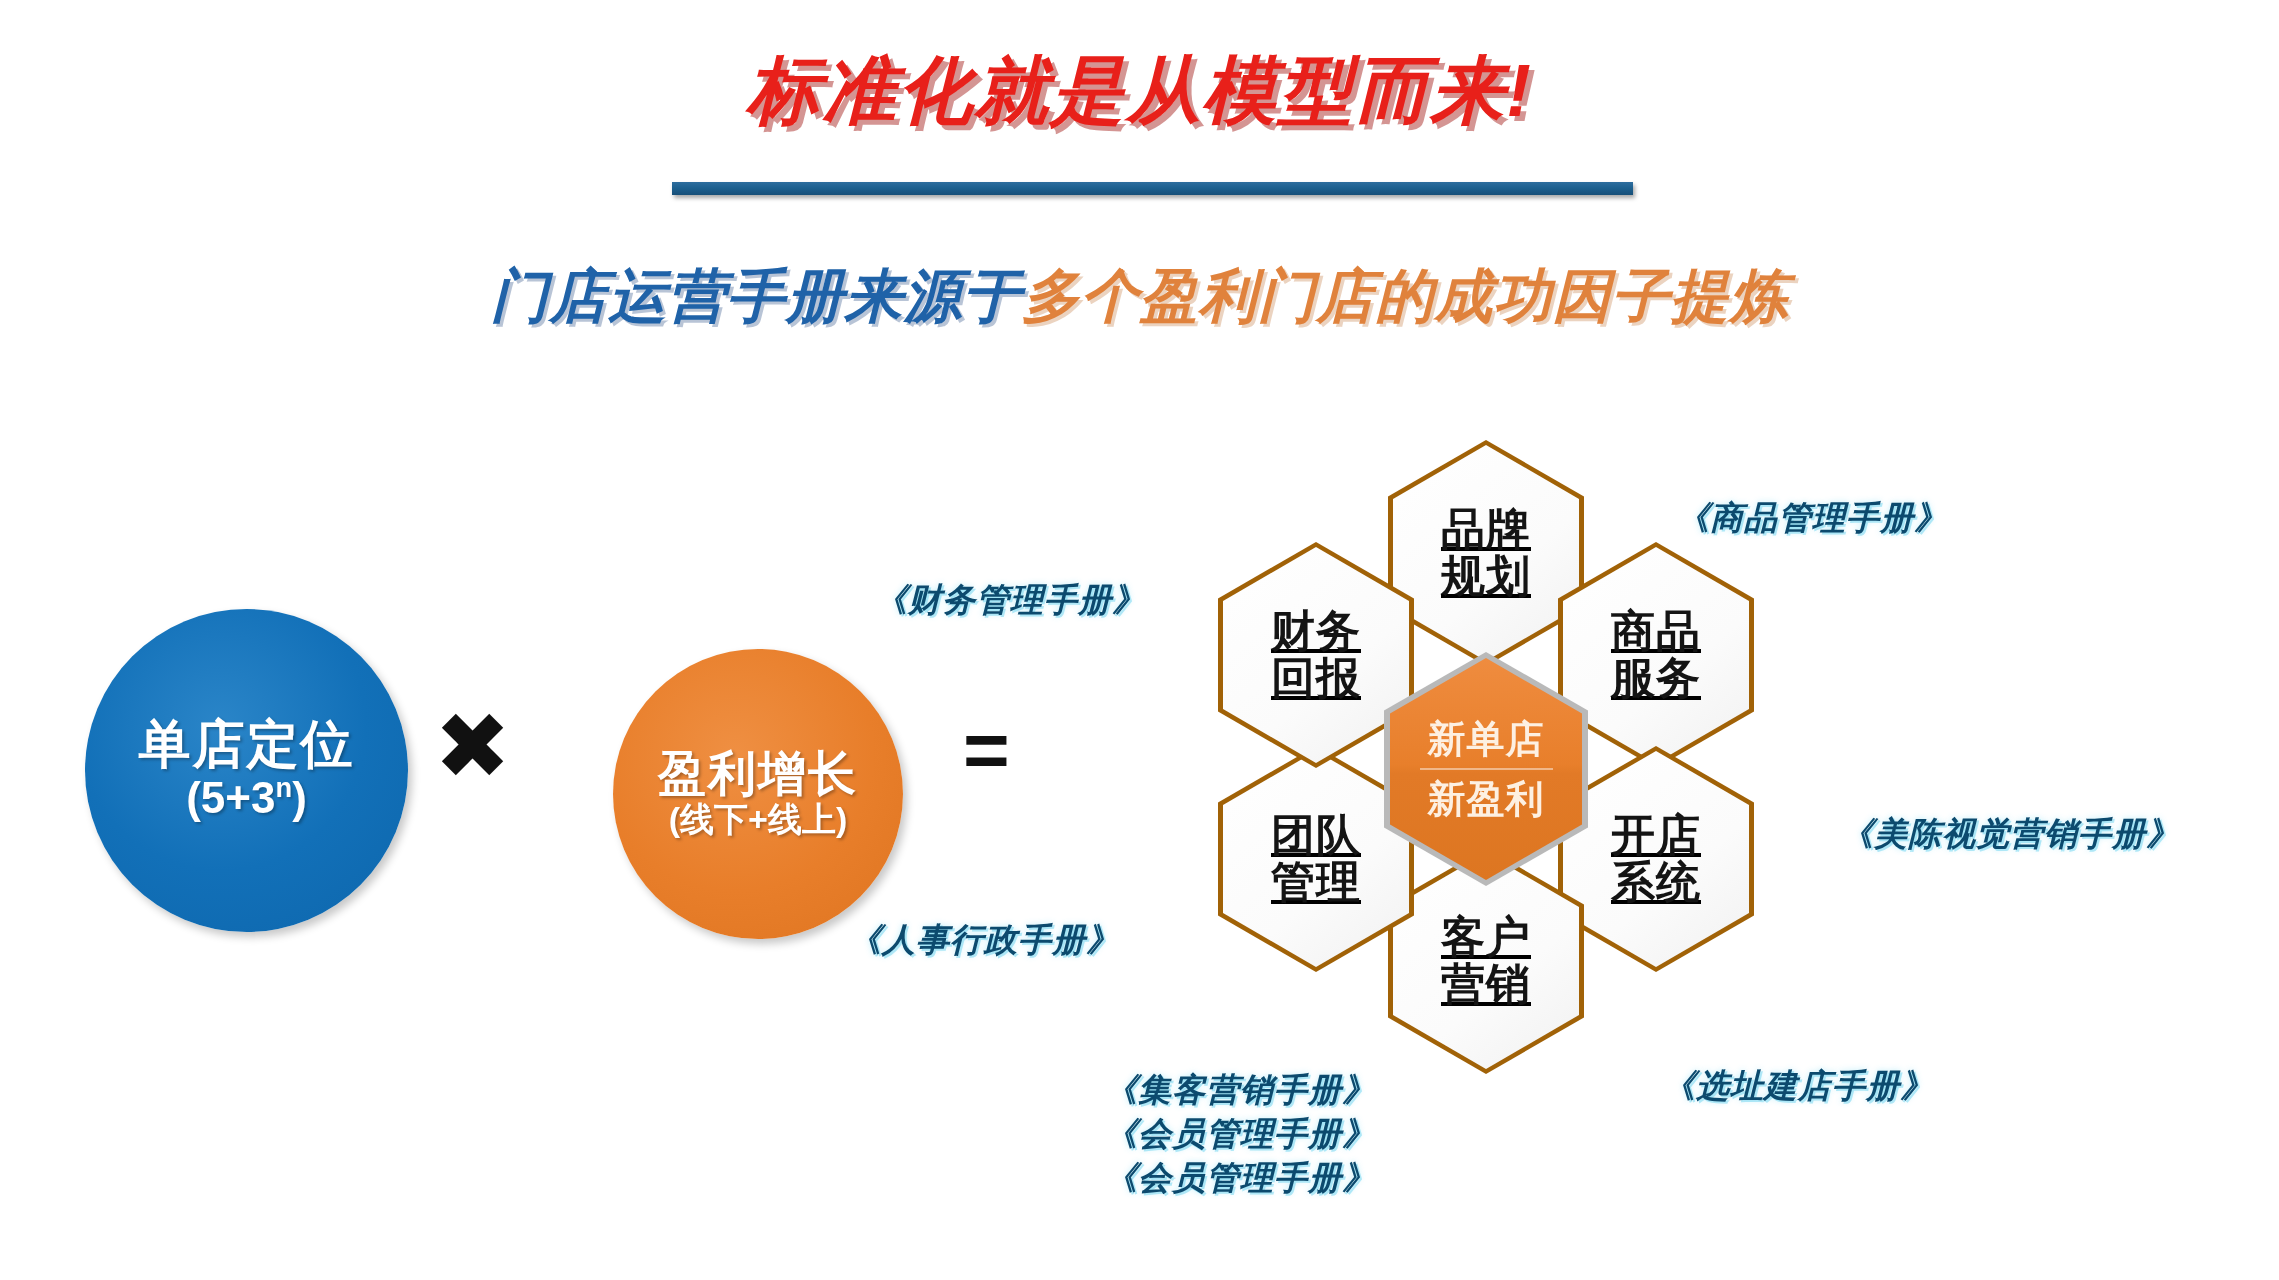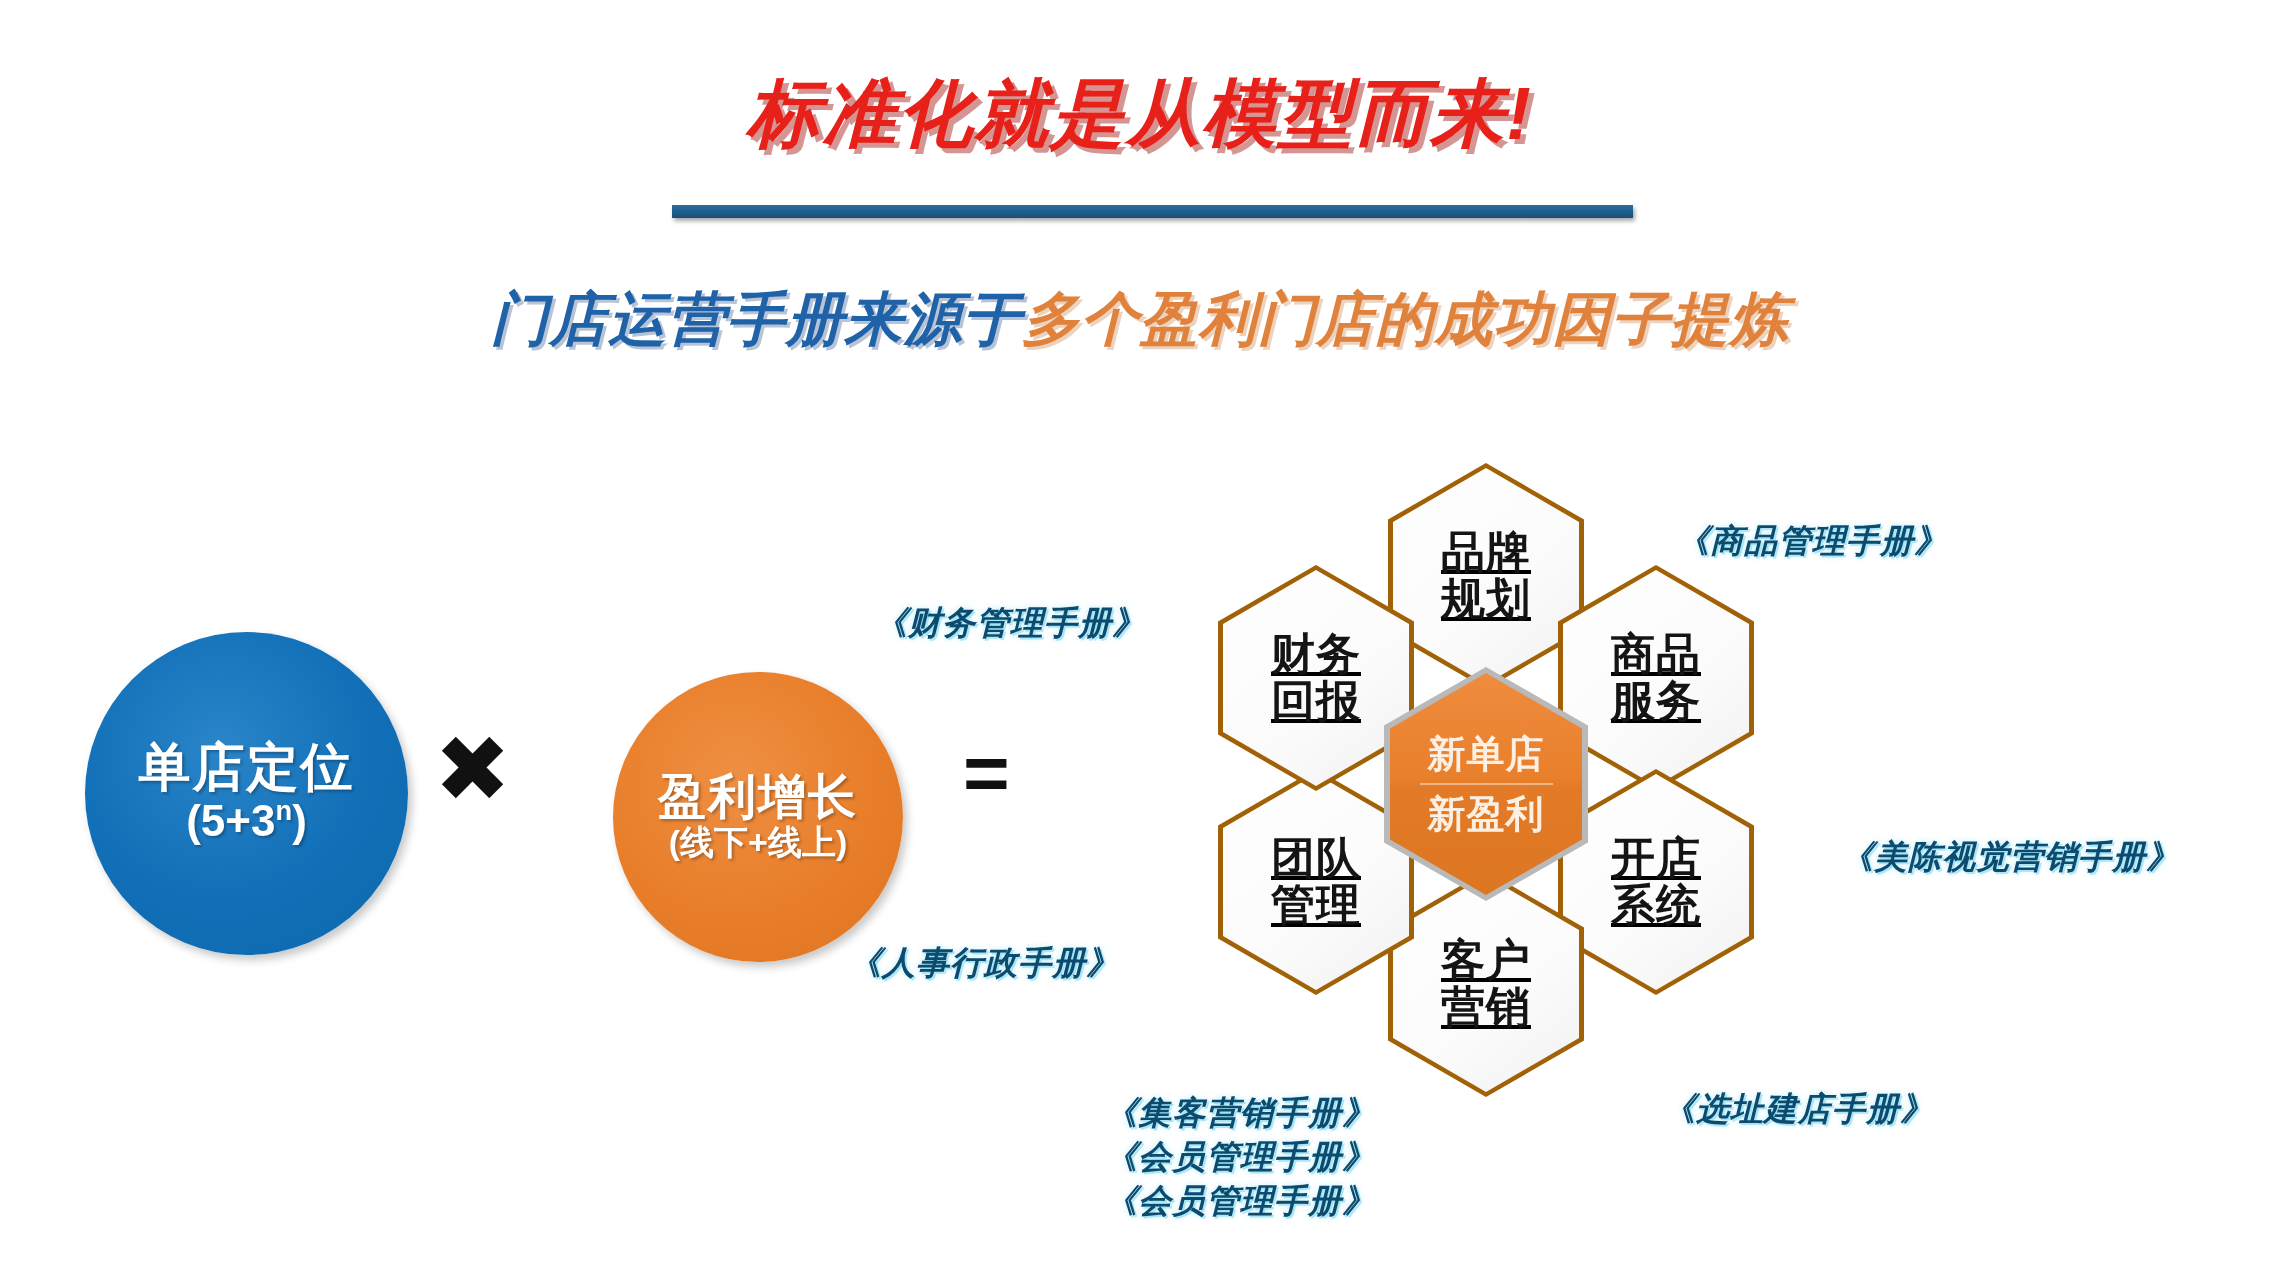--- a/index.html
+++ b/index.html
@@ -3,21 +3,21 @@
 <meta charset="utf-8">
 <style>
   html,body{margin:0;padding:0;}
   body{
     width:2279px;height:1280px;
     background:#ffffff;
     font-family:"Liberation Sans","DejaVu Sans",sans-serif;
     overflow:hidden;
     position:relative;
   }
-  .stage{position:absolute;inset:0;margin-top:23px;}
+  .stage{position:absolute;inset:0;}
 
   
   #title{
     position:absolute;left:0;right:0;top:42px;
     text-align:center;
     font-size:74px;
     font-weight:bold;
     font-style:italic;
     letter-spacing:2px;
     color:#e8201a;
@@ -115,21 +115,21 @@
   #hex-center .hex-label span{padding:9px 0;}
   #hex-center .hex-label .sep{display:block;height:2px;background:rgba(255,255,255,.45);margin:0 -8px;padding:0;}
 
   
   #hex-brand   {left:248px; top:0px;}
   #hex-goods   {left:418px; top:102px;}
   #hex-open    {left:418px; top:306px;}
   #hex-customer{left:248px; top:408px;}
   #hex-team    {left:78px;  top:306px;}
   #hex-finance {left:78px;  top:102px;}
-  #hex-center  {left:244px; top:204px;}
+  #hex-center  {left:244px; top:212px;}
 
   
   .manual{
     position:absolute;
     font-size:33px;
     font-weight:bold;
     font-style:italic;
     color:#0c4a6e;
     letter-spacing:1px;
     white-space:nowrap;

